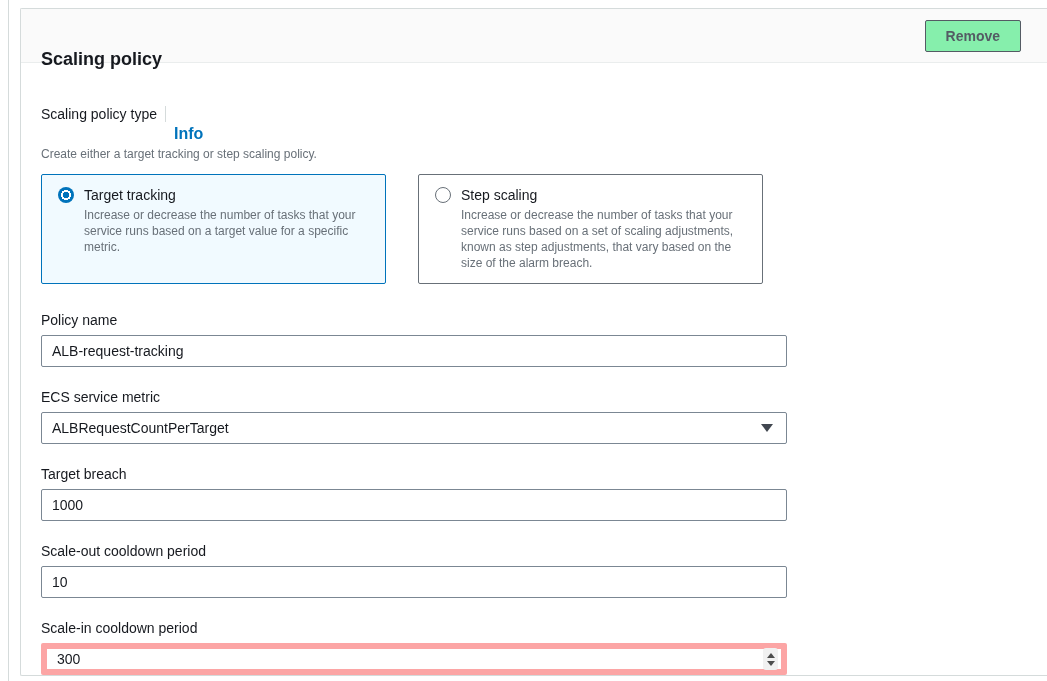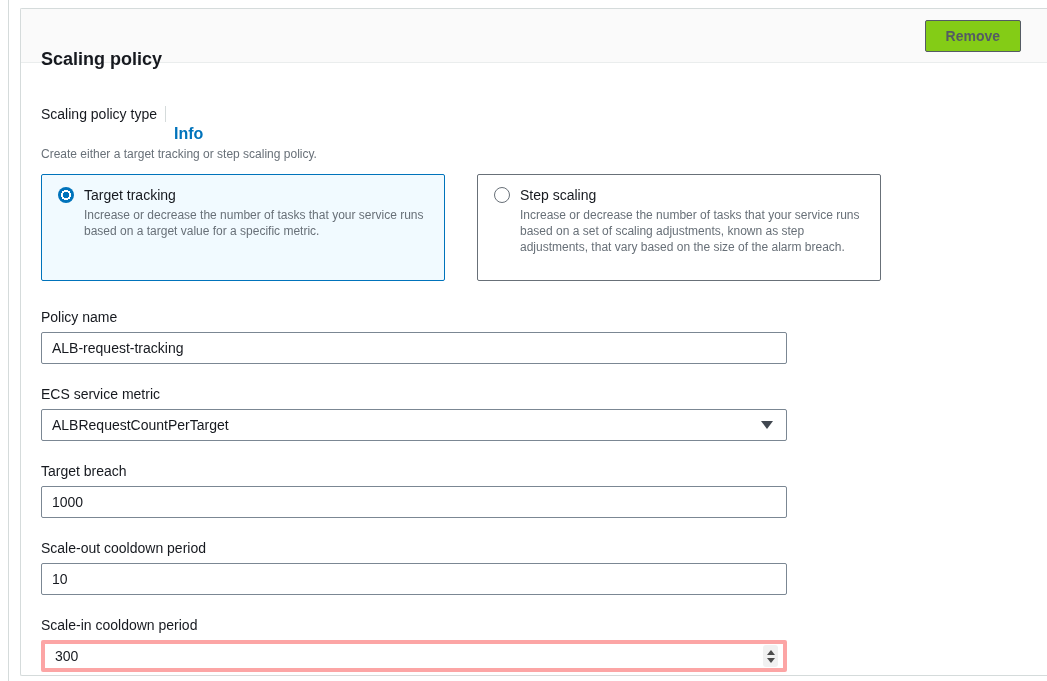--- a/index.html
+++ b/index.html
@@ -26,21 +26,21 @@
     height: 54px;
     background: #fafafa;
     border-bottom: 1px solid #eaeded;
     display: flex; align-items: center; justify-content: space-between;
     padding: 0 20px;
   }
   .panel-title {
     font-size: 18px; font-weight: 700; color: #16191f; margin-top: 48px;
   }
   .btn-secondary {
-    background: #84cc16;
+    background: #86efac;
     border: 1px solid #545b64;
     border-radius: 2px;
     color: #545b64;
     font-family: "Liberation Sans", sans-serif;
     font-size: 14px; font-weight: 700;
     height: 32px; padding: 0 20px;
     cursor: pointer;
     margin-right: 6px;
   }
   .panel-body {
@@ -52,21 +52,21 @@
   .field-label { font-size: 14px; color: #16191f; }
   .label-divider { width: 1px; height: 16px; background: #d5dbdb; }
   .info-link {
     font-size: 16px; font-weight: 700; color: #0073bb;
     text-decoration: none; cursor: pointer; margin-top: 40px;
   }
   .field-desc {
     font-size: 12px; color: #687078; margin-top: 4px;
   }
   .cards-row {
-    display: flex; gap: 32px; margin-top: 13px; width: 840px;
+    display: flex; gap: 32px; margin-top: 13px; width: 722px;
   }
   .option-card {
     flex: 1 1 0;
     border: 1px solid #687078;
     border-radius: 2px;
     background: #ffffff;
     padding: 12px 16px 12px 16px;
     min-height: 107px;
     cursor: pointer;
   }
@@ -105,21 +105,21 @@
   .select-caret {
     position: absolute; right: 14px; top: 12px;
     width: 0; height: 0;
     border-left: 6px solid transparent;
     border-right: 6px solid transparent;
     border-top: 8px solid #414750;
     pointer-events: none;
   }
   .number-wrap { position: relative; width: 746px; }
   .number-wrap .text-input {
-    border: 4px solid #fca5a5;
+    border: 6px solid #fca5a5;
     padding-right: 34px;
   }
   .spinner {
     position: absolute; right: 9px; top: 50%;
     transform: translateY(-50%);
     width: 15px; height: 22px;
     background: #f1f1f1; border-radius: 3px;
     display: flex; flex-direction: column;
     align-items: center; justify-content: center;
     cursor: pointer;

